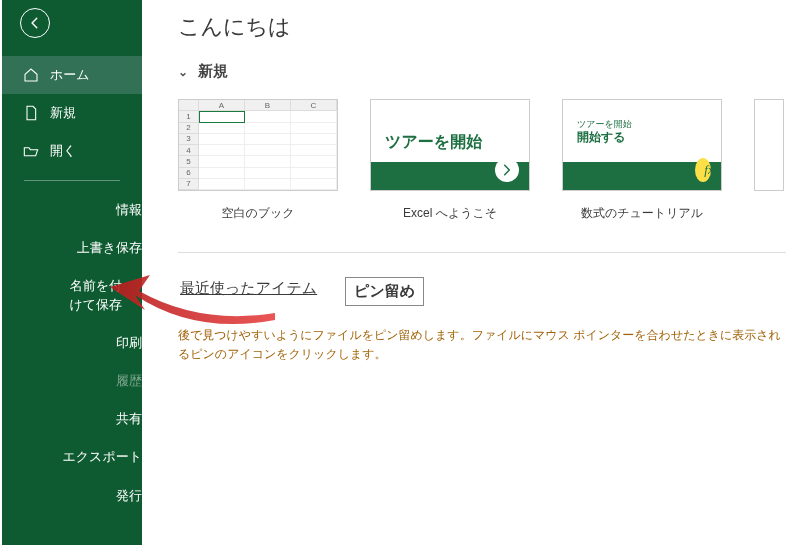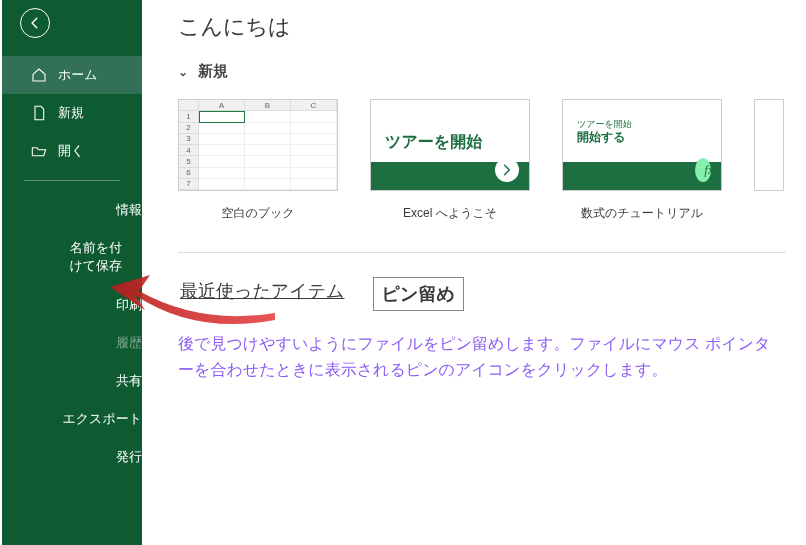--- a/index.html
+++ b/index.html
@@ -29,21 +29,21 @@
       display: flex;
       align-items: center;
       justify-content: center;
       cursor: pointer;
     }
     .back-btn svg { width: 14px; height: 14px; }
     .nav-main { margin-top: 18px; }
     .nav-item {
       display: flex;
       align-items: center;
-      padding: 10px 0 10px 28px;
+      padding: 10px 0 10px 20px;
       font-size: 13px;
       cursor: pointer;
     }
     .nav-item.active {
       background: #327155;
     }
     .nav-icon { width: 18px; height: 18px; margin-right: 10px; display:flex; align-items:center; justify-content:center; }
     .nav-divider { border-top: 1px solid rgba(255,255,255,0.35); margin: 10px 22px 10px 22px; }
     .nav-sub { padding-left: 60px; padding-top:10px; padding-bottom:10px; font-size: 13px; cursor: pointer; line-height:1.4;text-align:right; }
     .nav-sub.disabled { color: #7fa88f; }
@@ -77,29 +77,29 @@
     .thumb-tour .banner { position:absolute; bottom:0; left:0; right:0; height:28px; background:#1d6f42; }
     .thumb-tour .circ {
       position:absolute; bottom:8px; right:10px; width:24px; height:24px; background:#fff; border-radius:50%;
       display:flex; align-items:center; justify-content:center; color:#1d6f42;
     }
     .thumb-tour .label { position:absolute; top:32px; left:14px; color:#1d6f42; font-size:16px; font-weight:600; }
     .thumb-fx .label1 { position:absolute; top:18px; left:14px; font-size:9px; color:#1d6f42; }
     .thumb-fx .label2 { position:absolute; top:29px; left:14px; font-size:12px; color:#1d6f42; font-weight:600; }
     .thumb-fx .banner { position:absolute; bottom:0; left:0; right:0; height:28px; background:#1d6f42; }
     .thumb-fx .circ {
-      position:absolute; bottom:8px; right:10px; width:16px; height:24px; background:#86efac; border-radius:50%;
+      position:absolute; bottom:8px; right:10px; width:16px; height:24px; background:#fde047; border-radius:50%;
       display:flex; align-items:center; justify-content:center; color:#1d6f42; font-style:italic; font-family:serif; font-size:13px;padding-left:12px;
     }
     .template .caption { margin-top:14px; font-size:12px; color:#3a3a3a; }
     .hr { border-top:1px solid #ddd; margin: 30px 0 24px 0; }
     .recent-tabs { display:flex; gap:28px; align-items:center; margin-left:2px; }
-    .recent-tab { font-size:18px; padding-bottom:6px; cursor:pointer; }
+    .recent-tab { font-size:15px; padding-bottom:6px; cursor:pointer; }
     .recent-tab.sel { border:1.5px solid #888; padding:4px 8px; font-weight:600; }
-    .pinned-msg { margin-top:20px; font-size:16px; color:#8b5cf6; line-height:1.6; }
+    .pinned-msg { margin-top:20px; font-size:12px; color:#a16207; line-height:1.6; }
     
     .arrow-overlay {
       position: absolute;
       left: 105px; top: 265px;
       width: 180px; height: 70px;
       pointer-events: none;
       z-index: 50;
     }
   </style>
 </head>
@@ -132,20 +132,21 @@
       <span class="nav-icon">
         <svg viewBox="0 0 24 24" width="16" height="16">
             <path d="M2 7h7l2 3h11l-3 9H2z" fill="none" stroke="#fff" stroke-width="1.6"></path>
           </svg>
       </span>
       <span>開く</span>
     </div>
   </div>
   <div class="nav-divider"></div>
   <div class="nav-sub">情報</div>
+  <div class="nav-sub">上書き保存</div>
   <div class="nav-sub" style="padding-right:20px;">名前を付けて保存</div>
   <div class="nav-sub">印刷</div>
   <div class="nav-sub disabled">履歴</div>
   <div class="nav-sub">共有</div>
   <div class="nav-sub">エクスポート</div>
   <div class="nav-sub">発行</div>
 </div>
 
 <div class="main">
   <div class="page-title">こんにちは</div>

